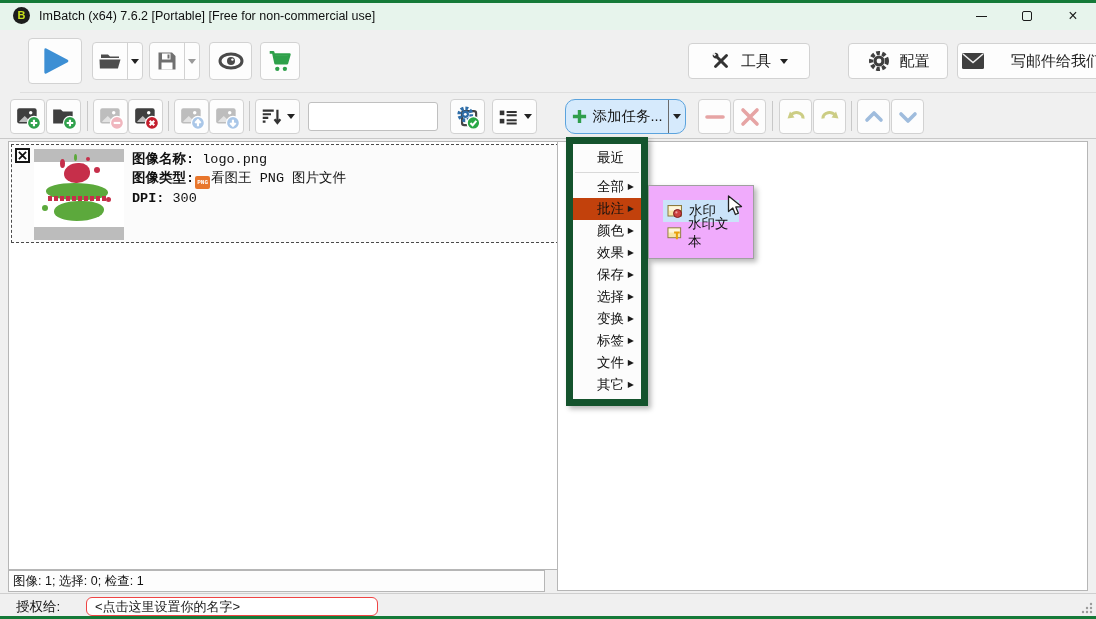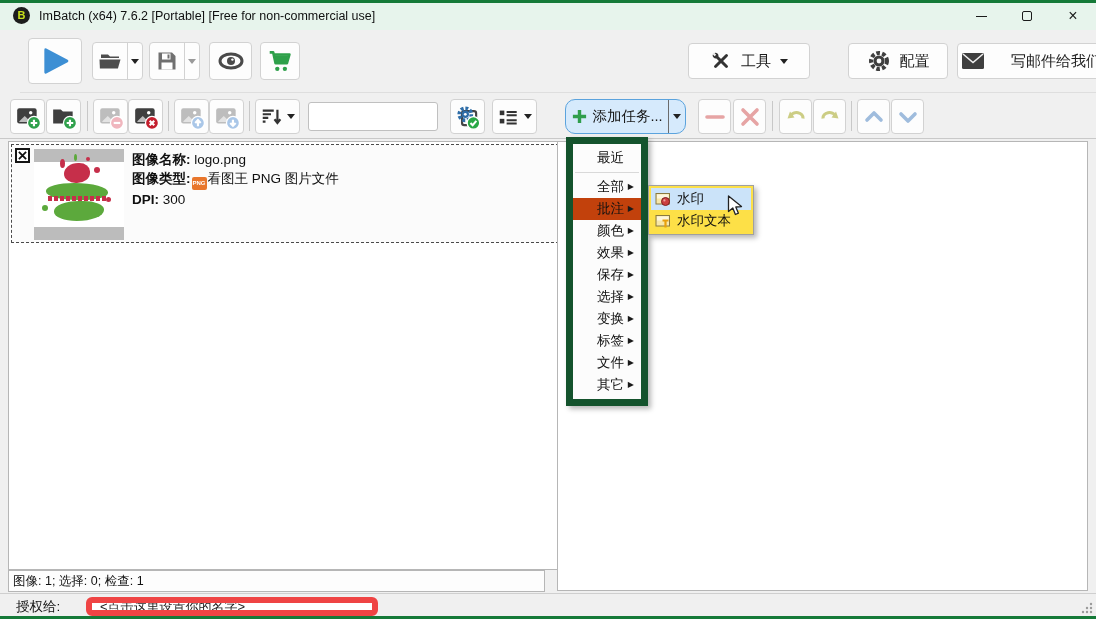--- a/index.html
+++ b/index.html
@@ -38,21 +38,21 @@
   .searchbox input { border:none; outline:none; flex:1; height:100%; padding:0 4px; font-size:13px; background:transparent; }
   .search-x { width:22px; text-align:center; color:#c01a1a; font-weight:bold; font-size:17px; line-height:17px; }
 
   
   .addtask { position:absolute; left:565px; top:5px; width:121px; height:35px; background:#d6eafc;
     border:1px solid #5ba3dd; border-radius:10px; display:flex; align-items:stretch; }
   .addtask .main { flex:1; display:flex; align-items:center; justify-content:center; gap:4px; font-size:14.5px; color:#161616; }
   .addtask .arr { flex:0 0 17px; border-left:1px solid #6b6b6b; display:flex; align-items:center; justify-content:center; }
 
   
-  .left-panel { position:absolute; left:8px; top:141px; width:635px; height:429px; background:#fff; border:1px solid #b6b6b6; }
+  .left-panel { position:absolute; left:8px; top:141px; width:635px; height:429px; background:#fff; border:1px solid #b6b6b6;font-family:Liberation Mono, monospace; }
   .left-status { position:absolute; left:8px; top:570px; width:537px; height:22px; background:#fdfdfd; border:1px solid #b6b6b6;
     font-size:12.5px; color:#111; line-height:20px; padding-left:4px; }
   .right-panel { position:absolute; left:557px; top:141px; width:531px; height:450px; background:#fff; border:1px solid #b6b6b6; }
   .splitter { position:absolute; left:546px; top:141px; width:10px; height:429px; }
 
   
   .img-item { position:absolute; left:2px; top:2px; right:3px; height:99px; border:1px dashed #4a4a4a; background:#fbfbfb; }
   .chk { position:absolute; left:3px; top:3px; width:15px; height:15px; border:2px solid #141414; background:#fff;
     display:flex; align-items:center; justify-content:center; }
   .thumb { position:absolute; left:22px; top:4px; width:90px; height:91px; background:#fff; overflow:hidden; }
@@ -66,30 +66,30 @@
   .ftype-badge { display:inline-block; width:15px; height:13px; background:#e8762c; border-radius:2px;
     color:#fff; font-size:6px; font-weight:bold; text-align:center; line-height:13px; vertical-align:-2px; margin:0 1px; }
 
   
   .menu { position:absolute; left:566px; top:137px; width:82px; background:#fcfcfc; border:7px solid #14532d;
     box-shadow:3px 3px 5px rgba(0,0,0,.28); padding:3px 0; z-index:10; }
   .menu .mi { position:relative; height:22px; line-height:22px; padding-left:24px; font-size:13.5px; color:#111; }
   .menu .mi.hl { background:#c2410c; }
   .menu .mi .sub-arr { position:absolute; right:7px; top:0; font-size:8px; line-height:22px; color:#1a1a1a; }
   .menu .msep { height:1px; background:#d9d9d9; margin:3px 2px; }
-  .submenu { position:absolute; left:648px; top:185px; width:106px; background:#fde047; border:1px solid #a0a0a0;
-    box-shadow:3px 3px 5px rgba(0,0,0,.28); padding:2px; z-index:11; }
+  .submenu { position:absolute; left:648px; top:185px; width:106px; background:#f0abfc; border:1px solid #a0a0a0;
+    box-shadow:3px 3px 5px rgba(0,0,0,.28); padding:14px; z-index:11; }
   .submenu .smi { height:22px; display:flex; align-items:center; gap:6px; padding-left:4px; font-size:13.5px; color:#111; }
   .submenu .smi.hl { background:#cbe3f9; }
 
   
   .bottombar { position:absolute; left:0; top:593px; width:100%; height:26px; background:#f0f0f0; border-top:1px solid #cfcfcf;padding-left:14px; }
   .lic-label { position:absolute; left:16px; top:4px; font-size:13.5px; color:#111; }
   .lic-input { position:absolute; left:86px; top:3px; width:292px; height:19px; background:#fff;
-    border:6px solid #ef4444; border-radius:6px; font-size:13px; color:#1c1c1c; padding:0 8px; outline:none; }
+    border:1px solid #ef4444; border-radius:6px; font-size:13px; color:#1c1c1c; padding:0 8px; outline:none; }
   .update-btn { position:absolute; left:833px; top:3px; width:240px; height:19px; border:1px solid #c2c2c2;
     border-radius:9px; display:flex; align-items:center; justify-content:center; gap:6px; font-size:13px; color:#1a1a1a; background:#f3f3f3; }
   .grip { position:absolute; right:2px; bottom:4px; }
 
   .cursor { position:absolute; left:727px; top:195px; z-index:20; }
   svg { display:block; }
 </style>
 </head>
 <body>
 

